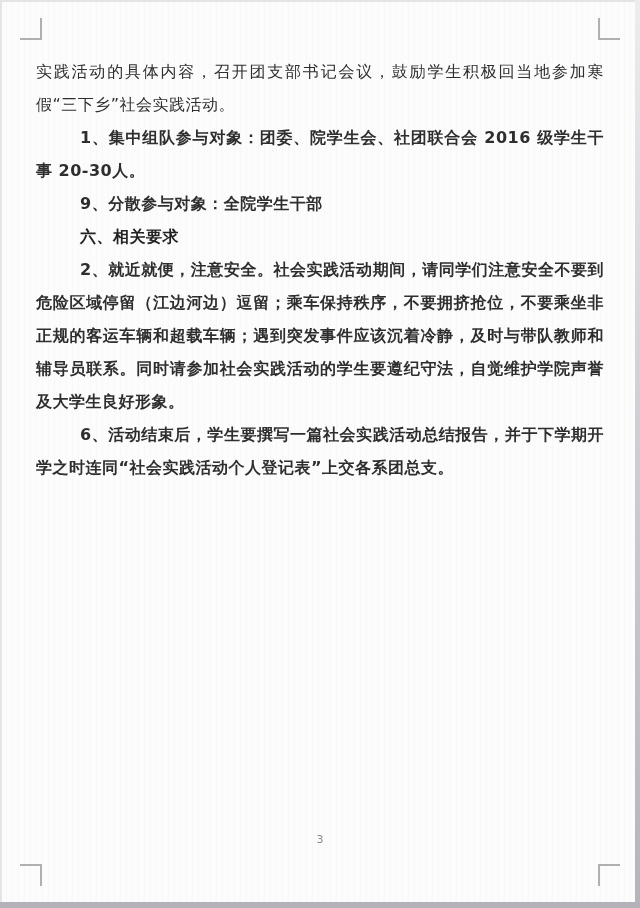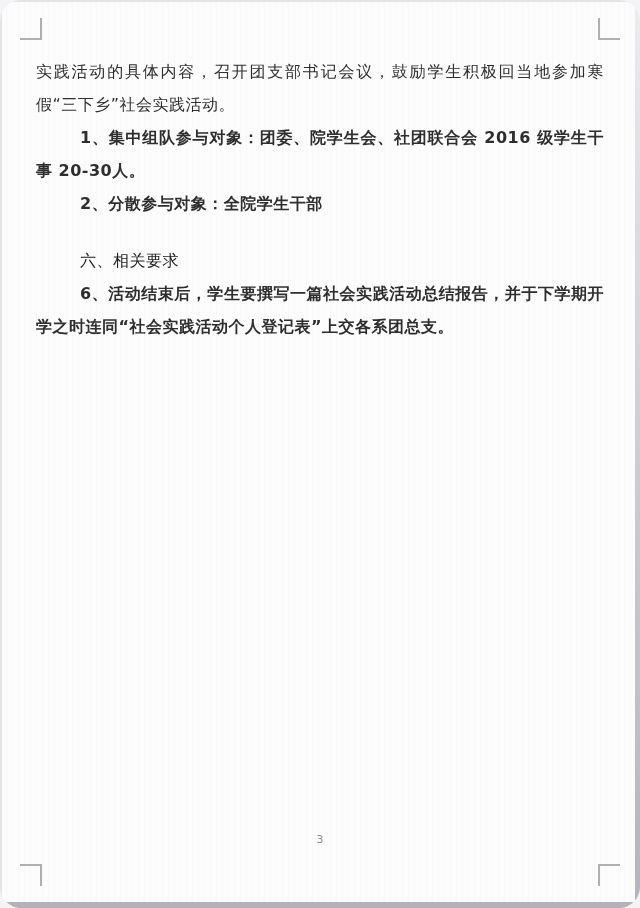--- a/index.html
+++ b/index.html
@@ -6,21 +6,20 @@
   body{
     width:640px;height:908px;
     font-family:"DejaVu Sans","Liberation Sans",sans-serif;
     background:#f4f4f6;
   }
   .page{
     position:relative;
     width:640px;height:908px;
     background:#fcfcfc;
     overflow:hidden;
-    border-radius:21px;
   }
   
   .page::before{
     content:"";
     position:absolute;inset:0;
     background:repeating-linear-gradient(90deg,
       rgba(0,0,0,0.015) 0 1px, transparent 1px 6px);
     pointer-events:none;
   }
   
@@ -41,21 +40,21 @@
     position:absolute;
     left:36px;top:55px;width:568px;
     font-size:16px;
     line-height:33px;
     color:#2e2e2e;
     text-align:justify;
     letter-spacing:0.5px;
   }
   .para{margin:0;}
   .para.indent{text-indent:44px;font-weight:bold;}
-  .para.bold{font-weight:normal;color:#222;margin-top:24px;}
+  .para.bold{font-weight:bold;color:#222;}
 
   .page-number{
     position:absolute;
     left:0;top:833px;width:640px;
     text-align:center;
     font-size:11px;
     color:#8a8a8a;
   }
 </style>
 </head>
@@ -69,19 +68,20 @@
   <div class="edge-bottom"></div>
 
   <div class="crop tl"></div>
   <div class="crop tr"></div>
   <div class="crop bl"></div>
   <div class="crop br"></div>
 
   <div class="text-block">
       <p class="para">实践活动的具体内容，召开团支部书记会议，鼓励学生积极回当地参加寒假“三下乡”社会实践活动。</p>
       <p class="para indent">1、集中组队参与对象：团委、院学生会、社团联合会 2016 级学生干事 20-30人。</p>
-      <p class="para indent">2、分散参与对象：全院学生干部</p>
+      <p class="para indent">9、分散参与对象：全院学生干部</p>
       <p class="para indent bold">六、相关要求</p>
+      <p class="para indent">2、就近就便，注意安全。社会实践活动期间，请同学们注意安全不要到危险区域停留（江边河边）逗留；乘车保持秩序，不要拥挤抢位，不要乘坐非正规的客运车辆和超载车辆；遇到突发事件应该沉着冷静，及时与带队教师和辅导员联系。同时请参加社会实践活动的学生要遵纪守法，自觉维护学院声誉及大学生良好形象。</p>
       <p class="para indent">6、活动结束后，学生要撰写一篇社会实践活动总结报告，并于下学期开学之时连同“社会实践活动个人登记表”上交各系团总支。</p>
     </div>
 
   <div class="page-number">3</div>
 </div>
 
 </body></html>

